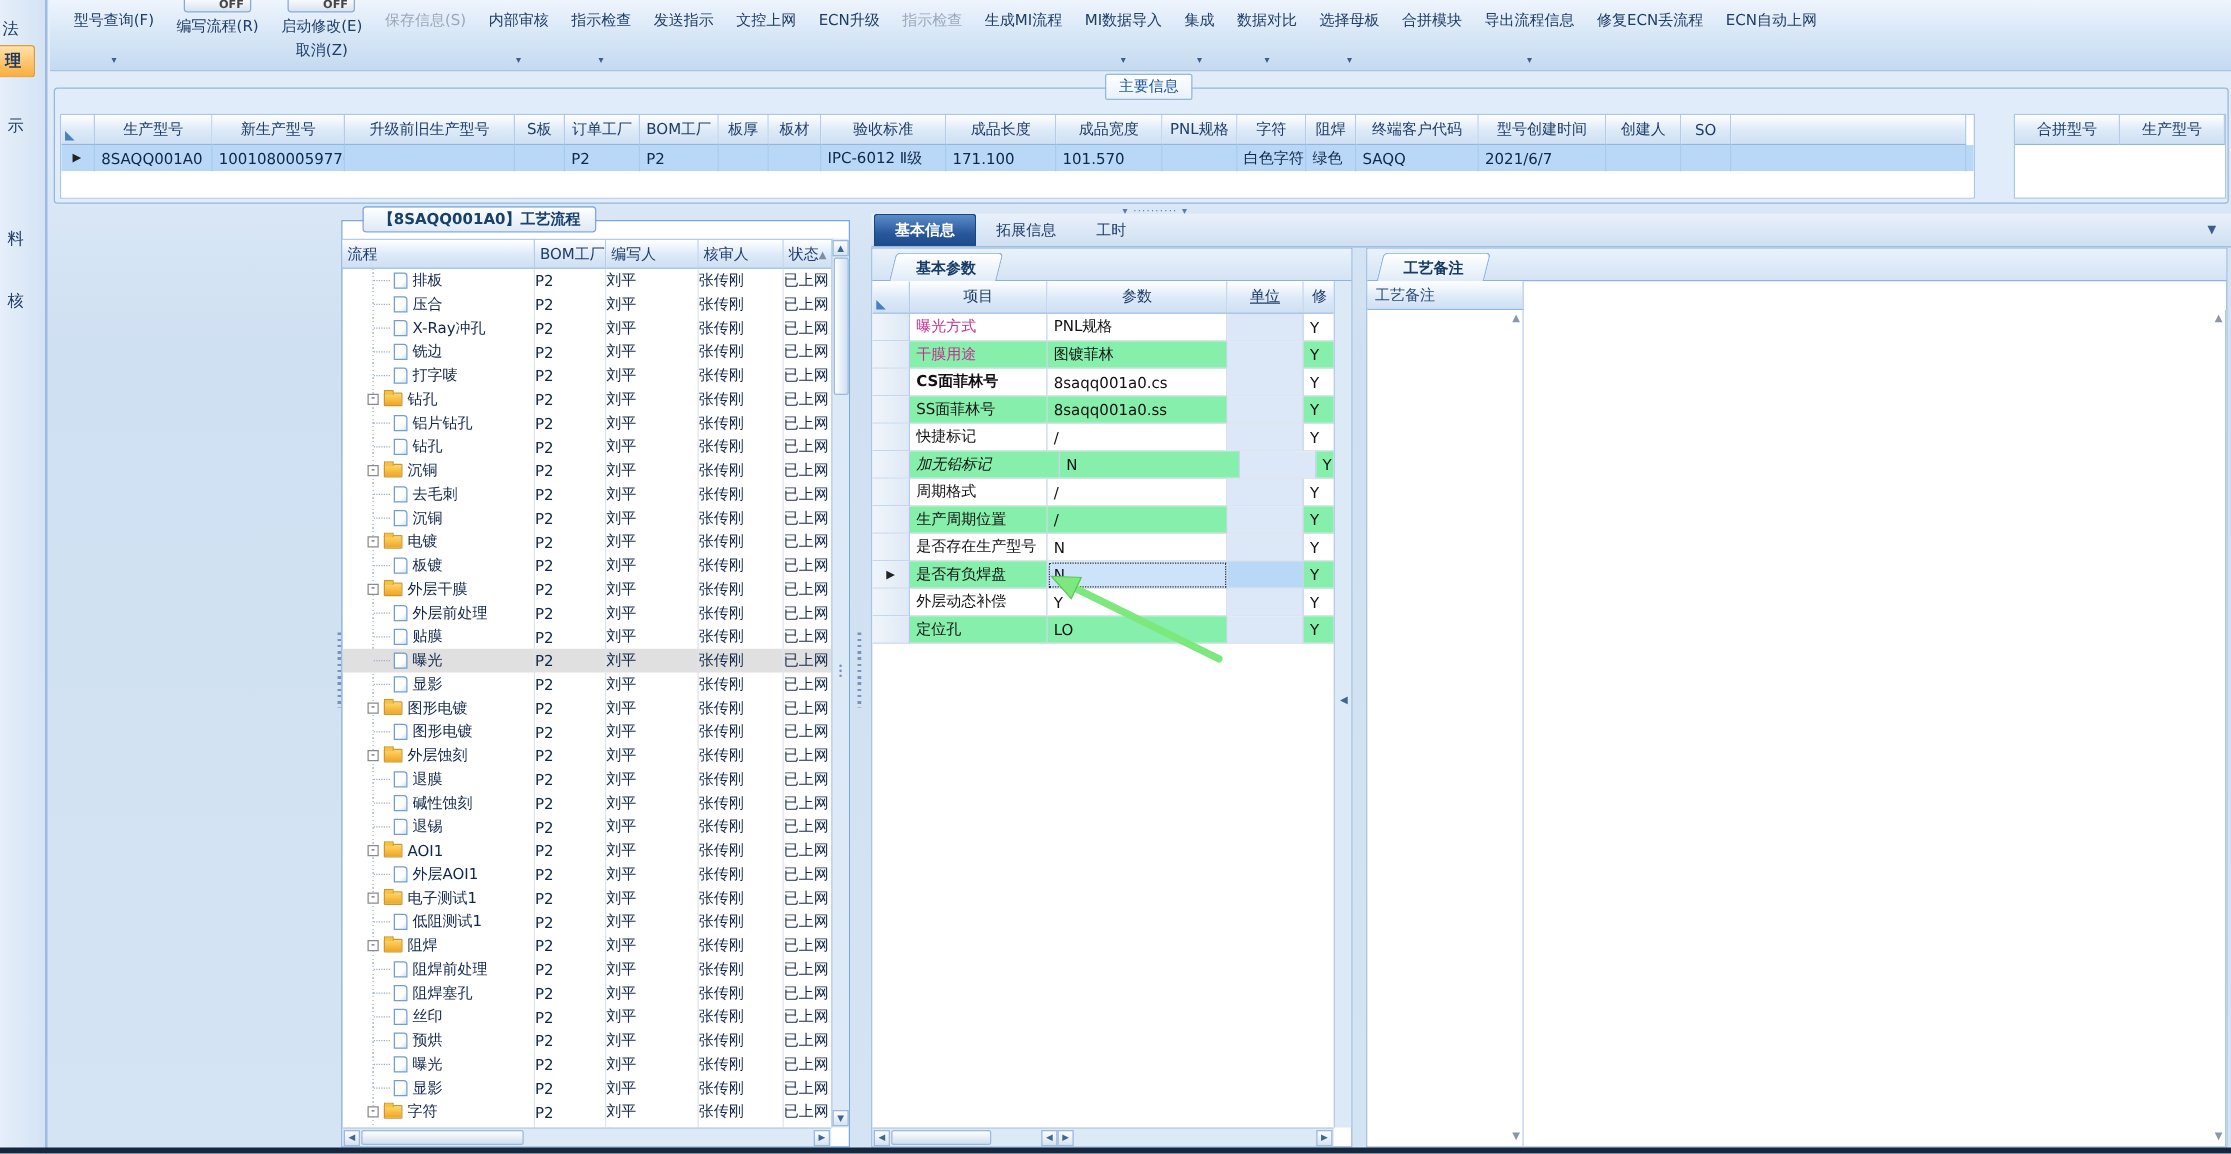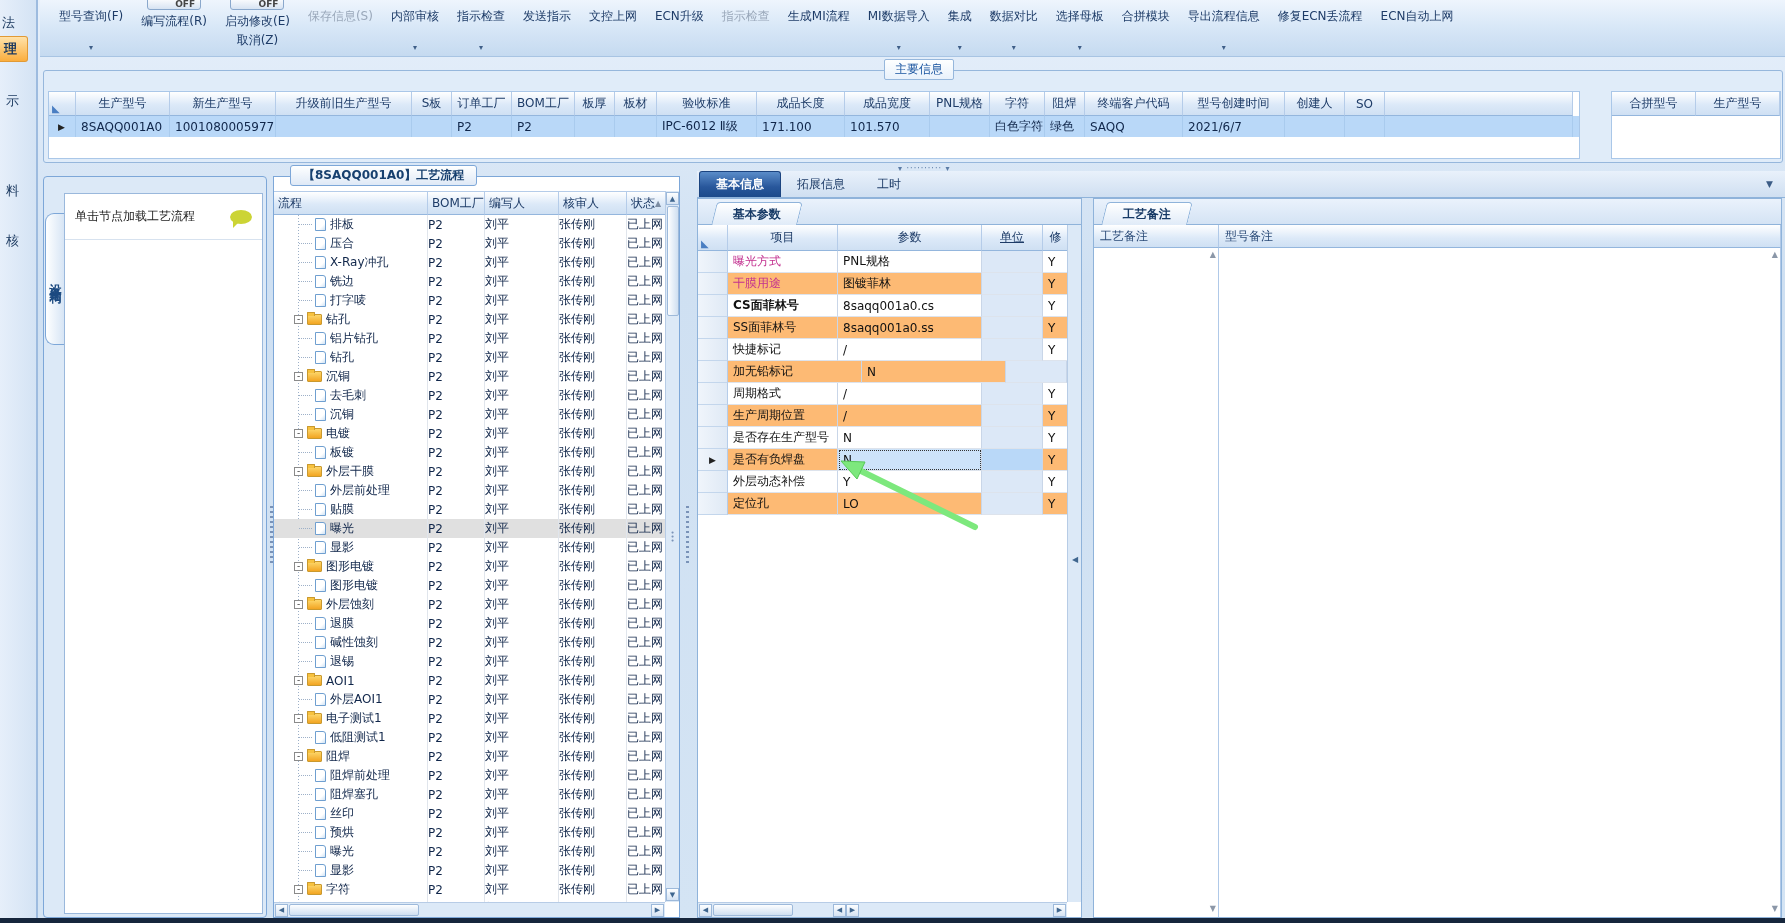--- a/index.html
+++ b/index.html
@@ -138,21 +138,21 @@
   .p-hcell { height:26px; background:linear-gradient(#ffffff,#dcE9f8 55%,#cfe0f3);
              border-right:1px solid #b5cce9; border-bottom:1px solid #94b6dd;
              display:flex; align-items:center; justify-content:center; color:#1e3c68;
              overflow:hidden; white-space:nowrap; flex:none; position:relative; }
   .prow { display:flex; height:22px; }
   .p-cell { height:22px; display:flex; align-items:center; padding-left:5px; border-bottom:1px solid #dde3ec;
             border-right:1px solid #c9d6e8; overflow:hidden; white-space:nowrap; flex:none; color:#111; }
   .p-ind { background:linear-gradient(90deg,#f0f5fb,#dfe9f5); border-right:1px solid #b5cce9;
            border-bottom:1px solid #c3d6ec; justify-content:center; padding-left:0; color:#222; font-size:9px; }
   .p-unit { background:#dcE8f7; }
-  .prow.alt .p-cell:not(.p-ind):not(.p-unit) { background:#fdba74; }
+  .prow.alt .p-cell:not(.p-ind):not(.p-unit) { background:#86efac; }
   .prow.selected .p-cell:not(.p-ind) { background:#b9d8f8; }
   .prow.selected .p-val { background:#cde3f9 !important; outline:1px dotted #333; outline-offset:-2px; }
   .magenta { color:#c2308f !important; }
   #param-right-strip { position:absolute; right:0; top:26px; width:14px; bottom:15px; background:#dcE9f7; border-left:1px solid #b7cce6; }
 
   #notes-panel { left:1093px; width:689px; }
   #notes-header { position:absolute; left:0; top:26px; right:0; height:23px; display:flex; }
   .n-hcell { background:linear-gradient(#ffffff,#dcE9f8 60%,#cfe0f3); border-right:1px solid #b0c9e8;
              border-bottom:1px solid #94b6dd; display:flex; align-items:center; padding-left:6px;
              color:#2a4a77; flex:none; overflow:hidden; }
@@ -304,29 +304,20 @@
     <div id="merge-grid">
         <div class="g-hrow">
           <div class="g-hcell" style="width: 84px;">合拼型号</div>
           <div class="g-hcell" style="width: 84px;">生产型号</div>
         </div>
       </div>
   </div>
 
   <div class="h-split-handle" style="left:898px; top:164px;">▾ ·········· ▾</div>
 
-  <div id="left-panel">
-    <div id="vertical-tab">设备结构</div>
-    <div id="left-content">
-      <div id="left-hint">
-        <span>单击节点加载工艺流程</span>
-        <span class="bubble-icon"></span>
-      </div>
-    </div>
-  </div>
 
   <div class="v-split" style="left:267px">
       <div class="dots"></div>
     </div>
 
   <div id="tree-panel">
     <div id="tree-title">【8SAQQ001A0】工艺流程</div>
     <div id="tree-header">
         <div class="t-hcell" style="width: 154px; padding-left: 4px; text-align: right;">流程</div>
         <div class="t-hcell" style="width: 57px;">BOM工厂</div>
@@ -809,21 +800,21 @@
         </div>
         <div class="prow">
           <div class="p-cell p-ind" style="width: 30px;"></div>
           <div class="p-cell" style="width: 110px;">快捷标记</div>
           <div class="p-cell p-val" style="width: 144px;">/</div>
           <div class="p-cell p-unit" style="width: 61px;"></div>
           <div class="p-cell" style="width: 26px;">Y</div>
         </div>
         <div class="prow alt">
           <div class="p-cell p-ind" style="width: 30px;"></div>
-          <div class="p-cell" style="width: 134px;">加无铅标记</div>
+          <div class="p-cell" style="width: 120px; font-style: italic;">加无铅标记</div>
           <div class="p-cell p-val" style="width: 144px;">N</div>
           <div class="p-cell p-unit" style="width: 61px;"></div>
           <div class="p-cell" style="width: 26px;">Y</div>
         </div>
         <div class="prow">
           <div class="p-cell p-ind" style="width: 30px;"></div>
           <div class="p-cell" style="width: 110px;">周期格式</div>
           <div class="p-cell p-val" style="width: 144px;">/</div>
           <div class="p-cell p-unit" style="width: 61px;"></div>
           <div class="p-cell" style="width: 26px;">Y</div>
@@ -875,21 +866,20 @@
       <div class="sb-btn" style="margin-left:auto">▶</div>
     </div>
   </div>
 
   <div class="panel" id="notes-panel">
     <div class="tabstrip">
       <div class="dx-tab" style="left:10px"><span>工艺备注</span></div>
     </div>
     <div id="notes-header">
       <div class="n-hcell" style="width:125px">工艺备注</div>
-      <div class="n-hcell" style="width:562px">型号备注</div>
     </div>
     <div id="notes-body">
       <div class="note-area" style="width:125px">
         <span class="tiny-up">▲</span>
         <span class="tiny-down">▼</span>
       </div>
       <div class="note-area" style="width:562px">
         <span class="tiny-up">▲</span>
         <span class="tiny-down">▼</span>
       </div>

